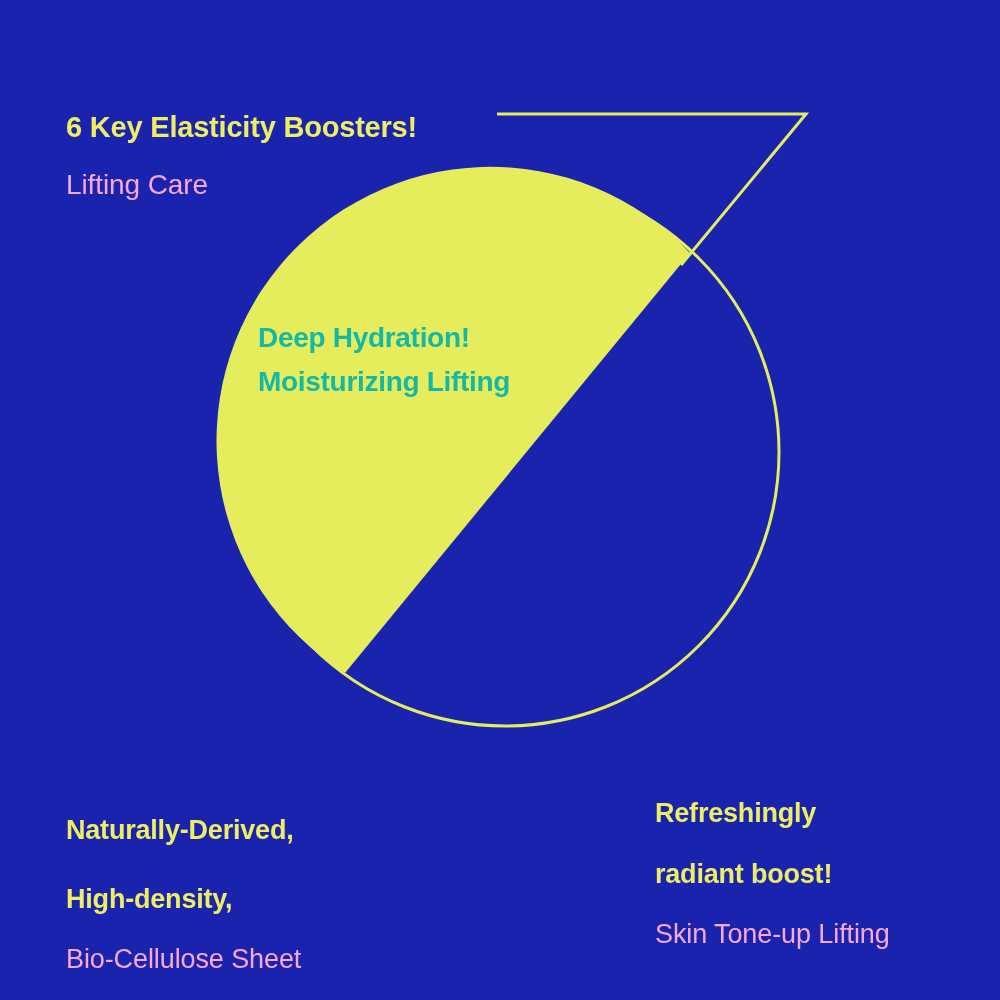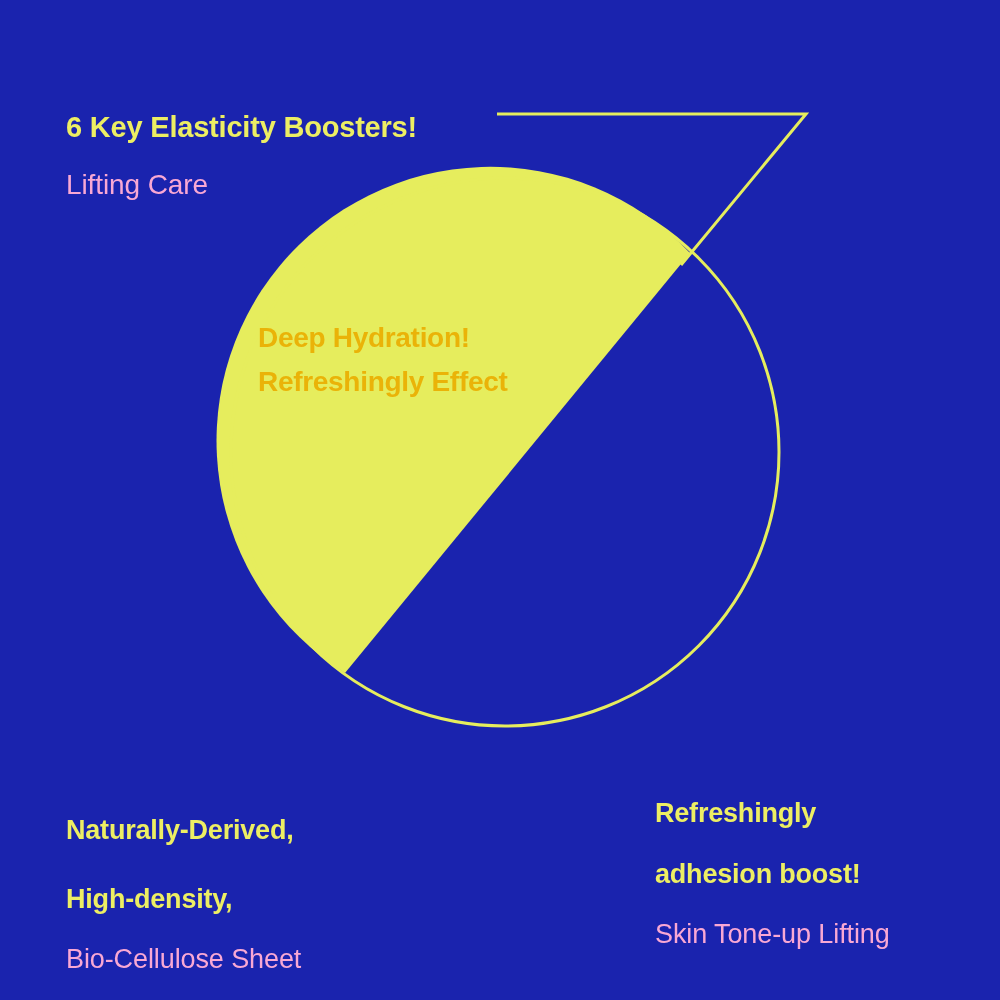--- a/index.html
+++ b/index.html
@@ -68,21 +68,21 @@
   }
   #callout-bottom-right .hd { font-size: 27px; line-height: 1.48; }
   #callout-bottom-right .sub { font-size: 27px; line-height: 1.48; }
 
   
   #center-label {
     position: absolute;
     left: 258px;
     top: 316px;
     width: 330px;
-    color: #eab308;
+    color: #14b8a6;
     font-size: 28px;
     font-weight: 700;
     line-height: 1.58;
     letter-spacing: -0.3px;
     text-align: left;
   }
   #center-label .ln { display: block; }
 </style>
 </head>
 <body style="background: rgb(26, 35, 174);">
@@ -98,28 +98,28 @@
     <polyline id="leader-line" points="497,114 806,114 681,265" fill="none" stroke="#E6ED5D" stroke-width="3" stroke-linejoin="miter" stroke-linecap="butt"></polyline>
   </svg>
 
   <div class="callout" id="callout-top-left">
     <div class="hd">6 Key Elasticity Boosters!</div>
     <div class="sub">Lifting Care</div>
   </div>
 
   <div id="center-label">
     <span class="ln">Deep Hydration!</span>
-    <span class="ln">Refreshingly Effect</span>
+    <span class="ln">Moisturizing Lifting</span>
   </div>
 
   <div class="callout" id="callout-bottom-left">
     <div class="hd">Naturally-Derived,</div>
     <div class="hd">High-density,</div>
     <div class="sub">Bio-Cellulose Sheet</div>
   </div>
 
   <div class="callout" id="callout-bottom-right">
     <div class="hd">Refreshingly</div>
-    <div class="hd">adhesion boost!</div>
+    <div class="hd">radiant boost!</div>
     <div class="sub">Skin Tone-up Lifting</div>
   </div>
 
 </div>
 
 </body></html>

